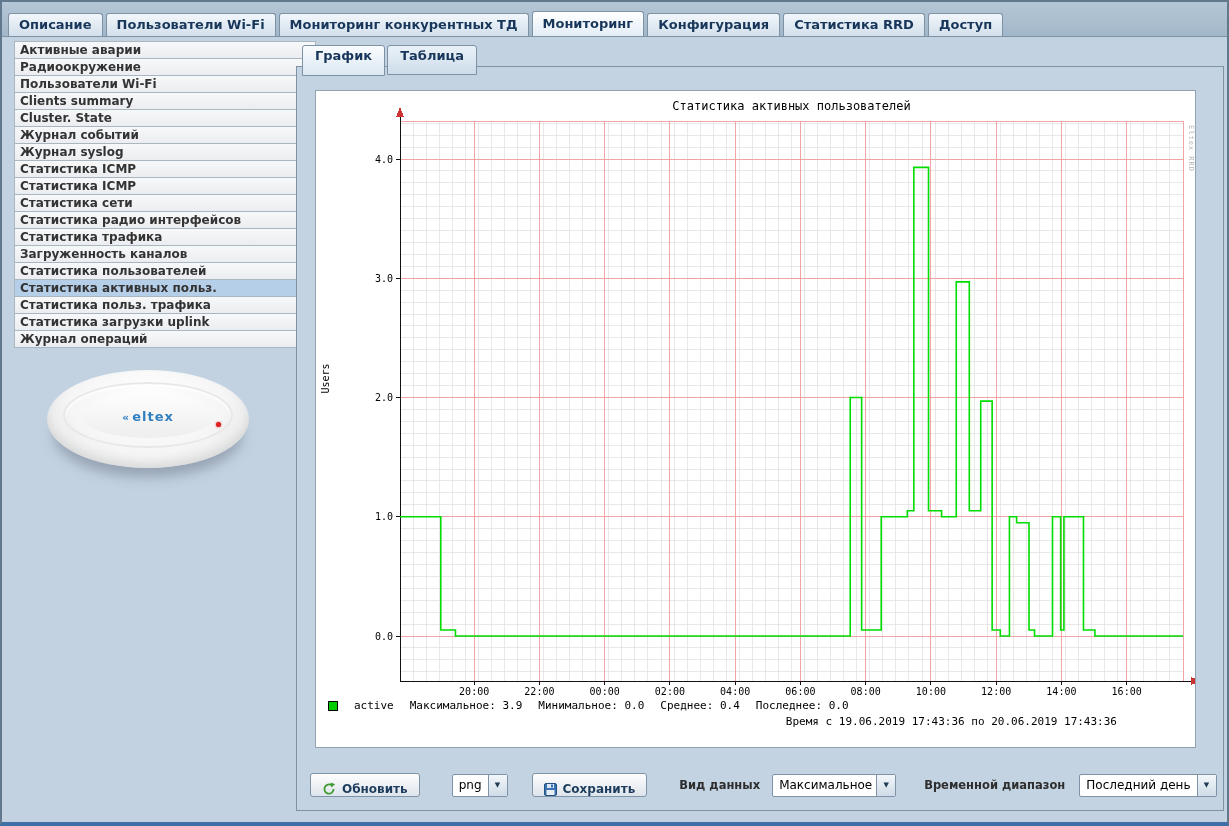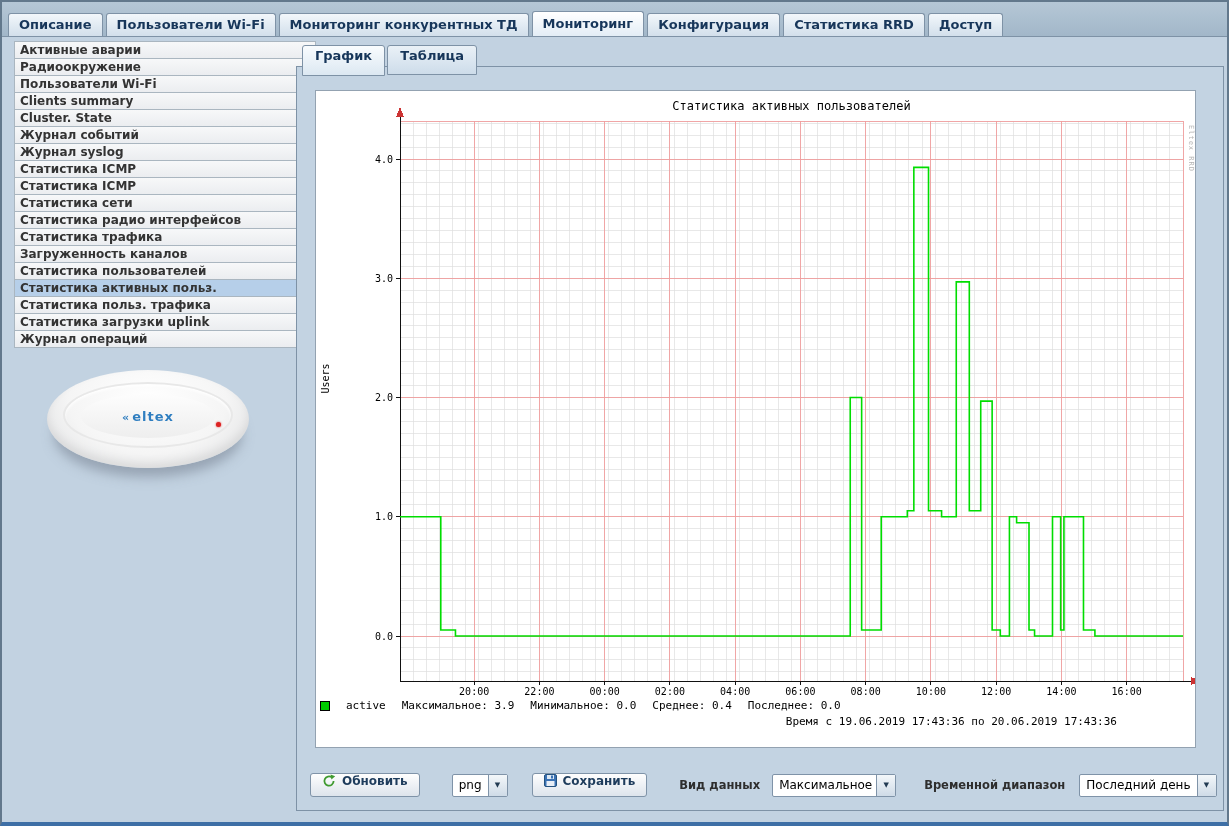--- a/index.html
+++ b/index.html
@@ -37,28 +37,28 @@
   .vtabbar{position:absolute;left:300px;top:8px;display:flex;gap:2px;z-index:2;}
   .vtab{padding:2px 12px 3px;background:linear-gradient(#eaf1f7,#cddceA);border:1px solid #7e92a6;
         border-radius:3px 3px 0 0;font-size:13px;font-weight:700;color:#17365a;cursor:pointer;}
   .vtab.active{background:linear-gradient(#f9fcfe,#dce8f2);padding-bottom:12px;margin-bottom:-1px;}
   .main-panel{position:absolute;left:294px;top:29px;width:928px;height:745px;background:#c3d3e2;border:1px solid #7e92a6;}
   .chart-card{position:absolute;left:18px;top:23px;width:881px;height:658px;background:#fff;border:1px solid #93a2b1;}
   #chart-svg{display:block;}
   .tick{font:10px "DejaVu Sans Mono","Liberation Mono",monospace;fill:#000;}
   .ctitle{font:12px "DejaVu Sans Mono","Liberation Mono",monospace;fill:#000;}
   .wm{font:7px "DejaVu Sans Mono","Liberation Mono",monospace;fill:#b3b3b3;letter-spacing:1px;}
-  .legend-row{display:flex;align-items:center;gap:16px;margin:2px 0 0 4px;
+  .legend-row{display:flex;align-items:center;gap:16px;margin:2px 0 0 12px;
               font:11px "DejaVu Sans Mono","Liberation Mono",monospace;color:#000;}
   .swatch{display:inline-block;width:10px;height:10px;border:1px solid #000;}
   .time-row{text-align:right;padding-right:78px;margin-top:3px;
             font:11px "DejaVu Sans Mono","Liberation Mono",monospace;color:#000;}
   
   .toolbar{position:absolute;left:13px;right:12px;bottom:11px;height:28px;display:flex;align-items:center;}
-  .btn{display:inline-flex;align-items:flex-start;gap:6px;height:24px;padding:0 11px;
+  .btn{display:inline-flex;align-items:flex-end;gap:6px;height:24px;padding:0 11px;
        background:linear-gradient(#fefefe,#dde4ec);border:1px solid #7f93a8;border-radius:3px;
        font-family:inherit;font-size:12px;font-weight:700;color:#1e3c5c;cursor:pointer;}
   .combo{display:inline-flex;align-items:stretch;height:23px;border:1px solid #7f93a8;background:#fff;border-radius:2px;}
   .combo-value{flex:1;padding:3px 6px 0 6px;font-size:12px;color:#000;white-space:nowrap;overflow:hidden;}
   .combo-btn{width:19px;background:linear-gradient(#f3f7fa,#cfdbe7);border-left:1px solid #7f93a8;
              display:flex;align-items:center;justify-content:center;font-size:7px;color:#223a52;cursor:pointer;}
   .tb-label{font-size:11.5px;font-weight:700;color:#2e2e2e;white-space:nowrap;}
 </style>
 </head>
 <body>

